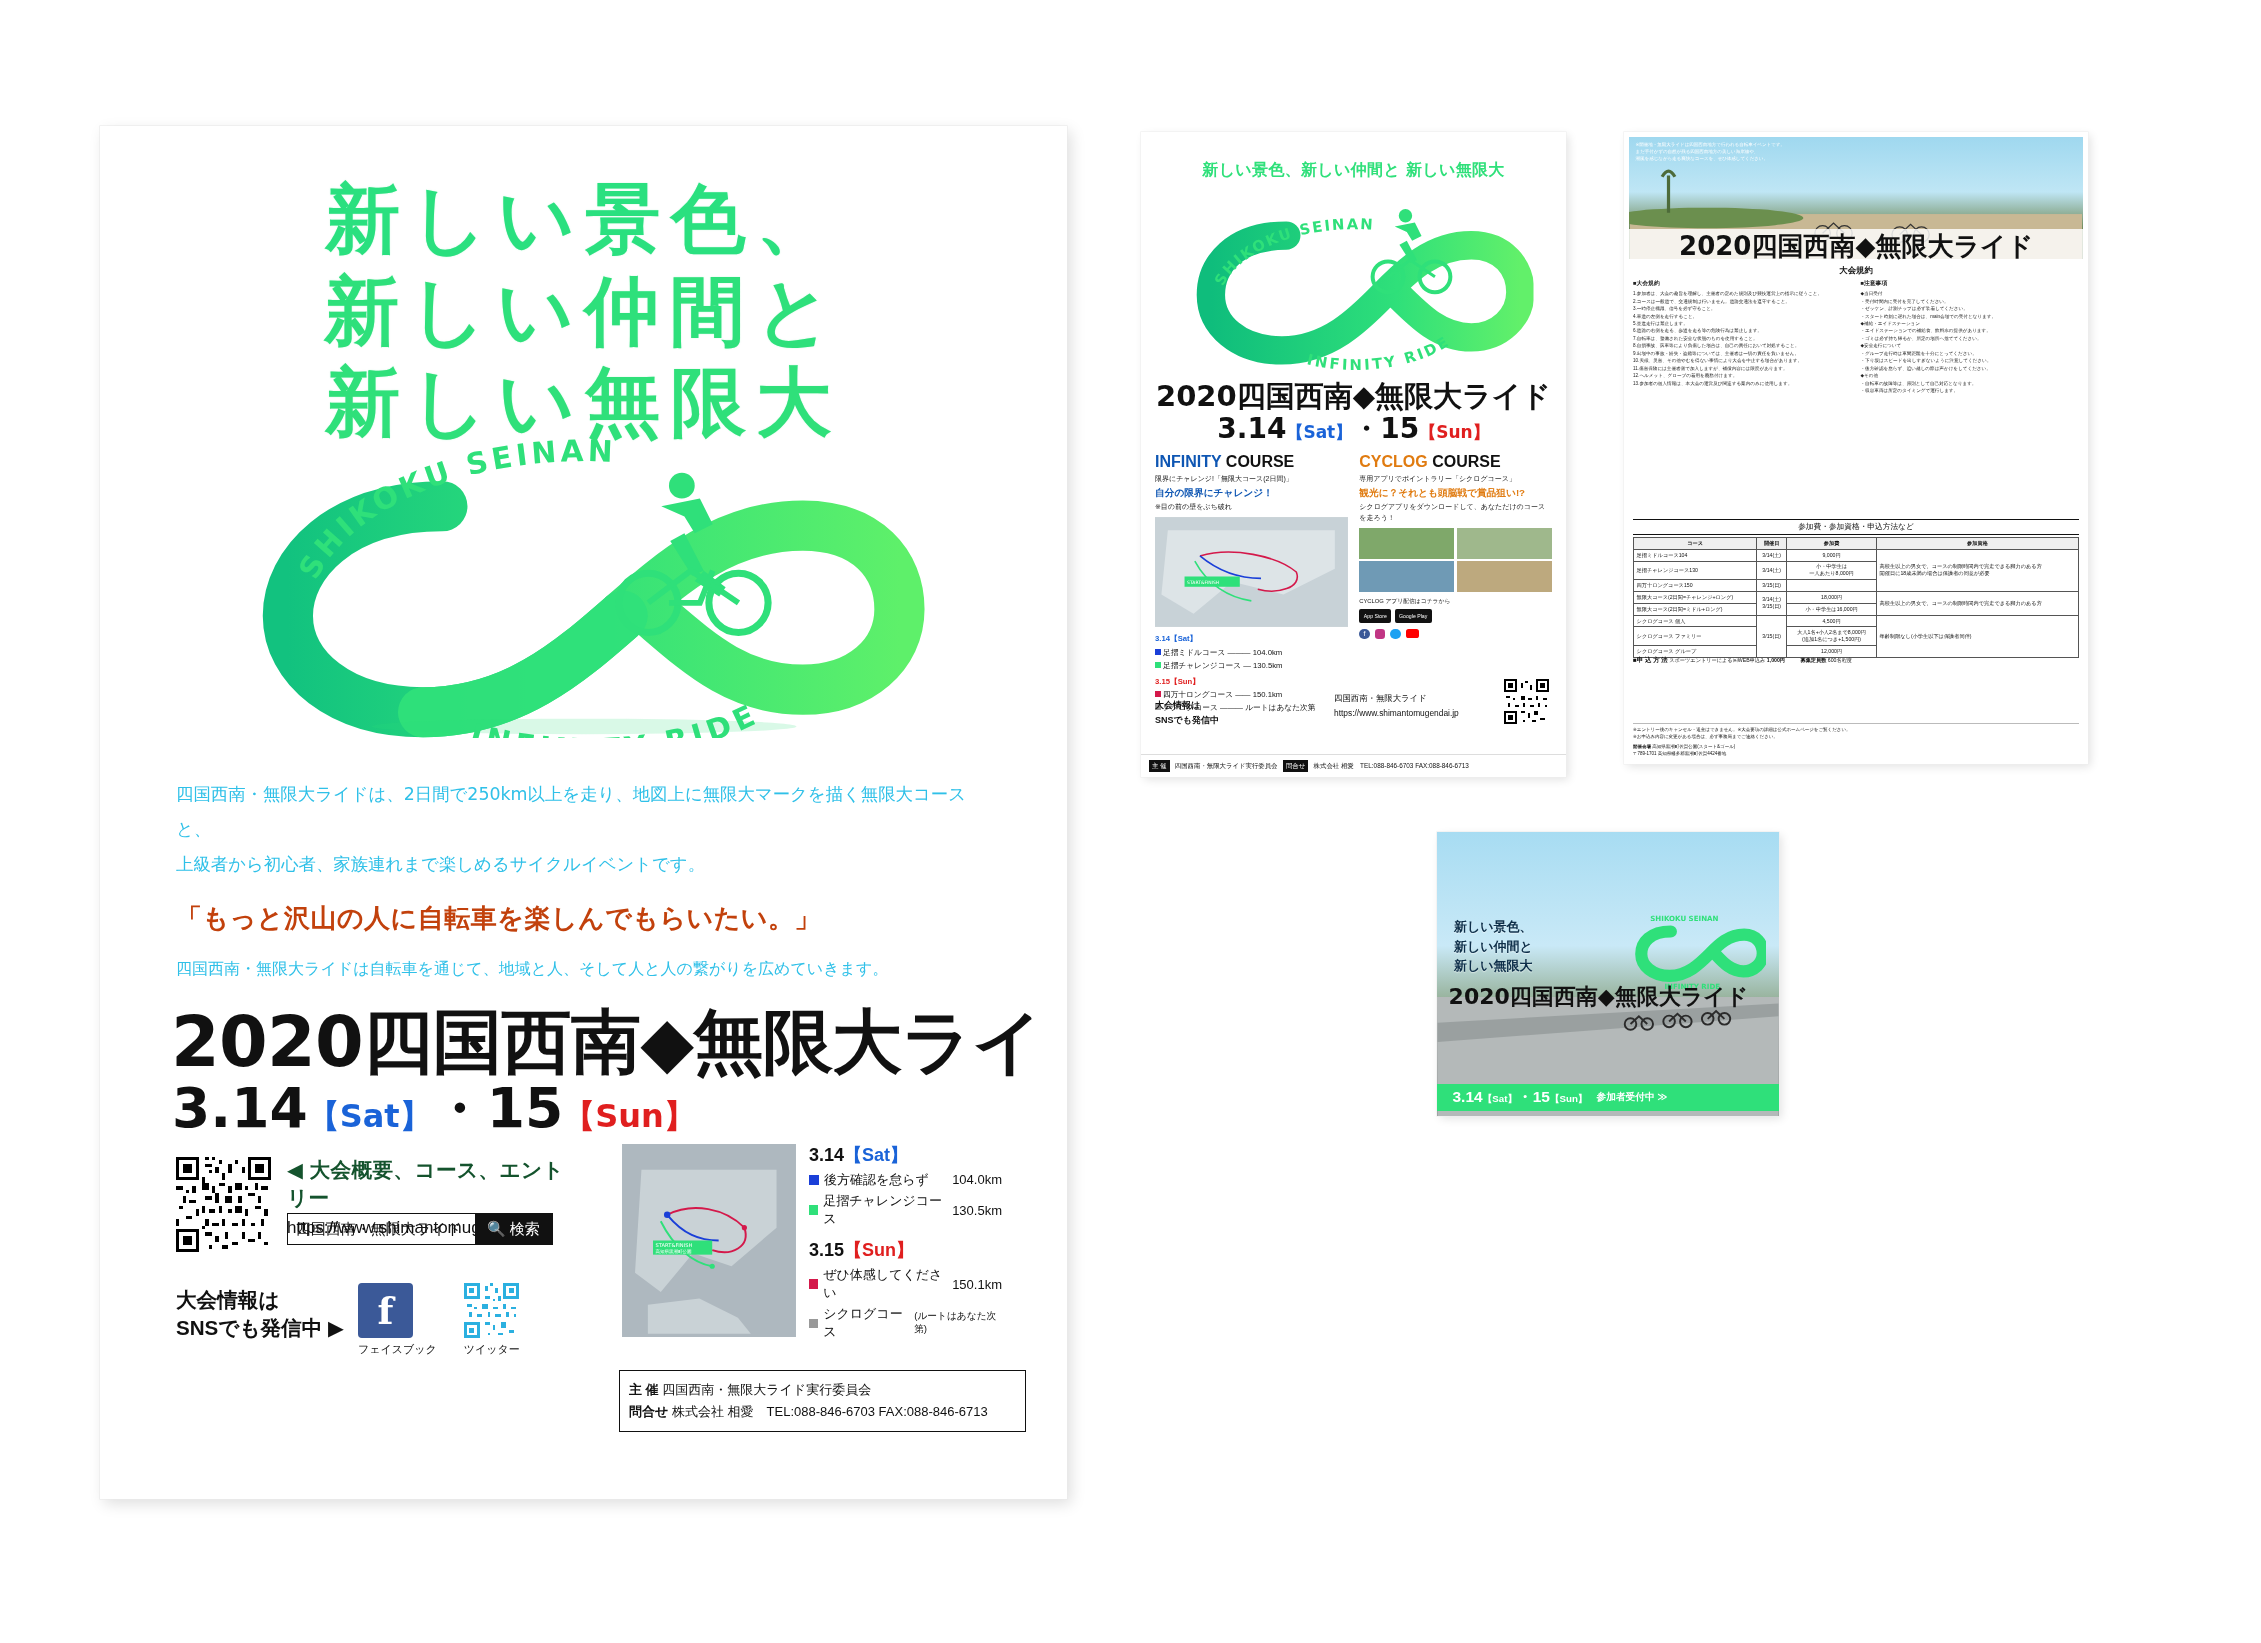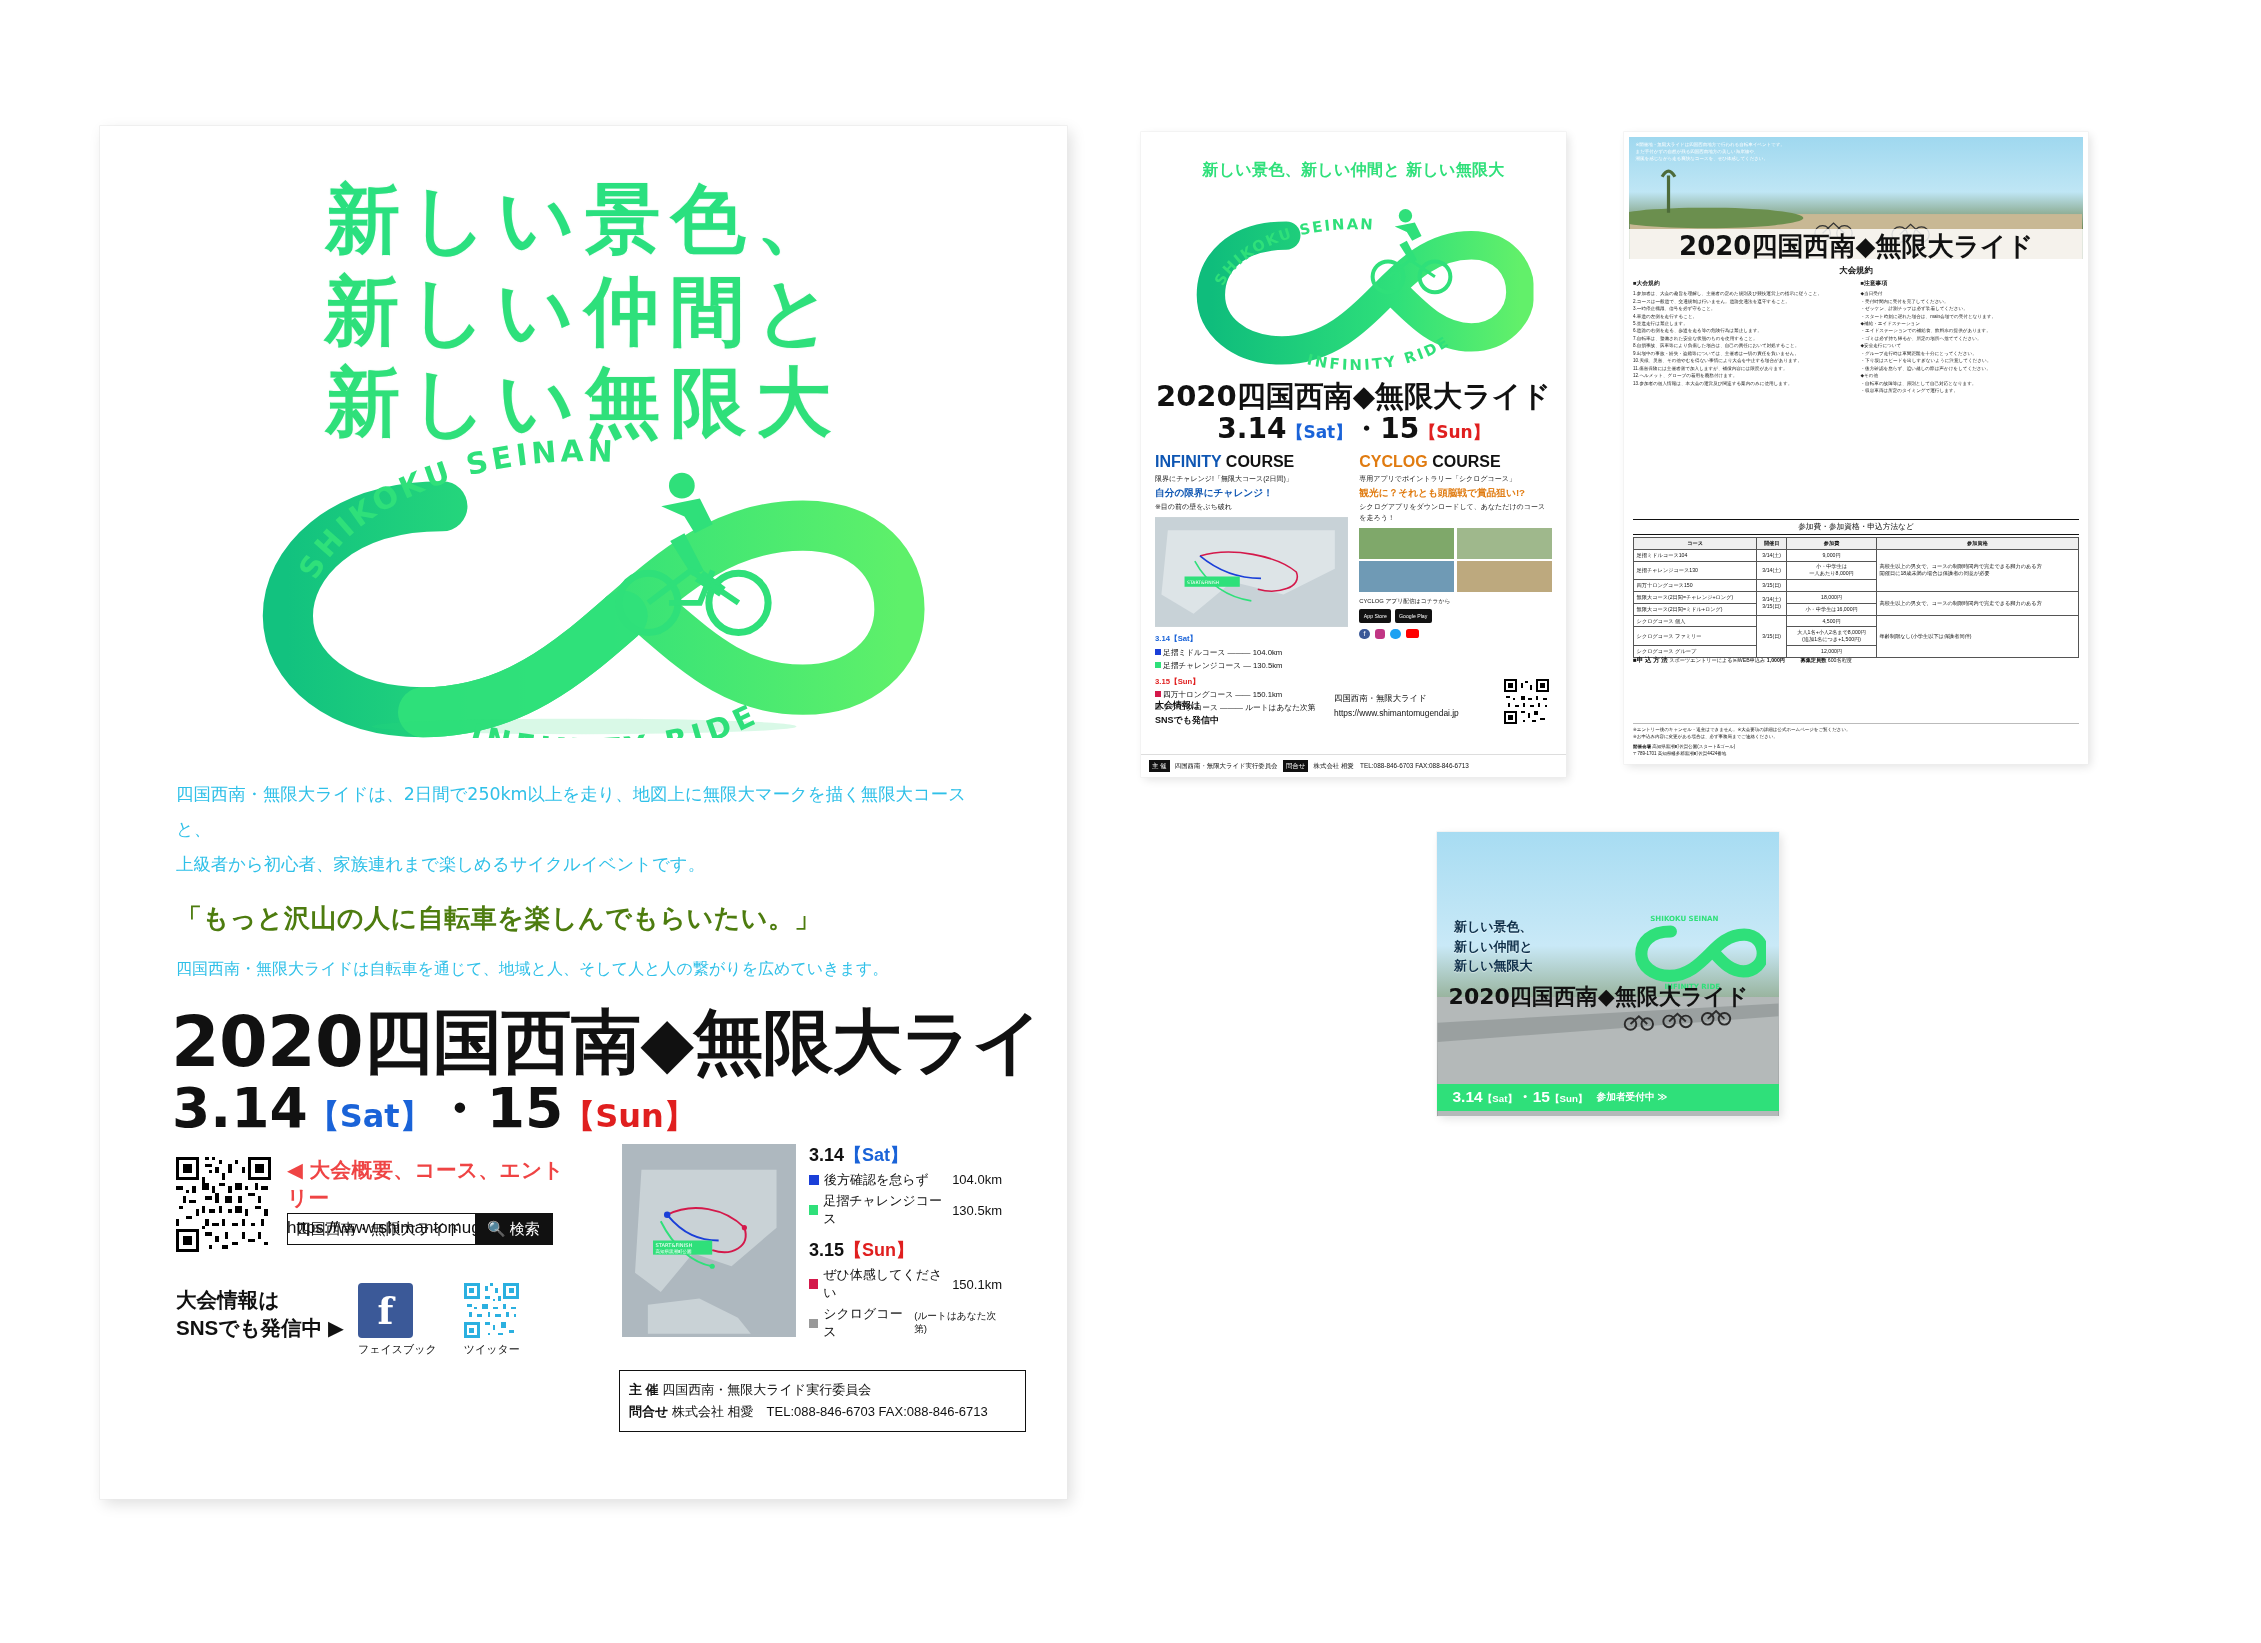--- a/index.html
+++ b/index.html
@@ -23,40 +23,40 @@
   .headline div:nth-child(2){color:#2ee07b;}
   .headline div:nth-child(3){color:#2fe07a;}
 
   
   .logo-wrap{position:absolute;left:50%;top:303px;transform:translateX(-50%);width:748px;height:309px;}
   .logo-wrap svg{width:100%;height:100%;display:block;}
 
   
   .desc{position:absolute;left:76px;top:651px;width:819px;color:#2fc0e8;font-size:17.4px;line-height:2.0;font-family:"DejaVu Sans","Liberation Sans",sans-serif;}
   .desc .l1{color:#2fc0e8;}
-  .desc .quote{color:#4d7c0f;font-size:26px;font-weight:700;margin:10.3px 0 9px;letter-spacing:.02em;}
+  .desc .quote{color:#c2410c;font-size:26px;font-weight:700;margin:10.3px 0 9px;letter-spacing:.02em;}
   .desc .l4{color:#2fc0e8;font-size:16px;}
 
   
   .bigtitle{
     position:absolute;left:71px;top:870px;width:832px;
     font-family:"DejaVu Sans","Liberation Sans",sans-serif;
     font-weight:700;font-size:70px;letter-spacing:-.01em;color:#111;white-space:nowrap;
   }
   .dateline{
     position:absolute;left:72px;top:946px;
     font-family:"DejaVu Sans","Liberation Sans",sans-serif;font-weight:700;font-size:55px;color:#111;white-space:nowrap;
   }
   .dateline .sat{color:#1a63d8;font-size:32px;}
   .dateline .sun{color:#e01f1f;font-size:32px;}
 
   
   .qr-main{position:absolute;left:76px;top:1031px;width:95px;height:95px;}
   .entry-text{position:absolute;left:187px;top:1030px;width:290px;}
-  .entry-text .row1{font-size:20.6px;font-weight:700;color:#ef4444;letter-spacing:.02em;}
+  .entry-text .row1{font-size:20.6px;font-weight:700;color:#14532d;letter-spacing:.02em;}
   .entry-text .url{font-size:17px;color:#111;margin-top:5.8px;}
   .searchbar{position:absolute;left:187px;top:1087px;width:264px;height:30px;border:1.3px solid #111;display:flex;align-items:center;}
   .searchbar .kw{flex:1;padding-left:7.7px;font-size:15px;color:#111;}
   .searchbar .btn{width:77px;height:100%;background:#111;color:#fff;font-size:15px;display:flex;align-items:center;justify-content:center;gap:3.9px;}
   .sns{position:absolute;left:76px;top:1160px;}
   .sns .lbl{font-size:20.6px;font-weight:700;line-height:1.35;color:#111;}
   .sns-icons{position:absolute;left:258px;top:1157px;display:flex;gap:27px;}
   .sns-ic{width:55px;height:55px;border-radius:3.9px;display:flex;align-items:center;justify-content:center;color:#fff;font-weight:700;font-size:37px;font-family:"DejaVu Serif",serif;}
   .sns-ic.fb{background:#3b5998;}
   .sns-cap{text-align:left;font-size:11px;margin-top:3.9px;color:#111;}

